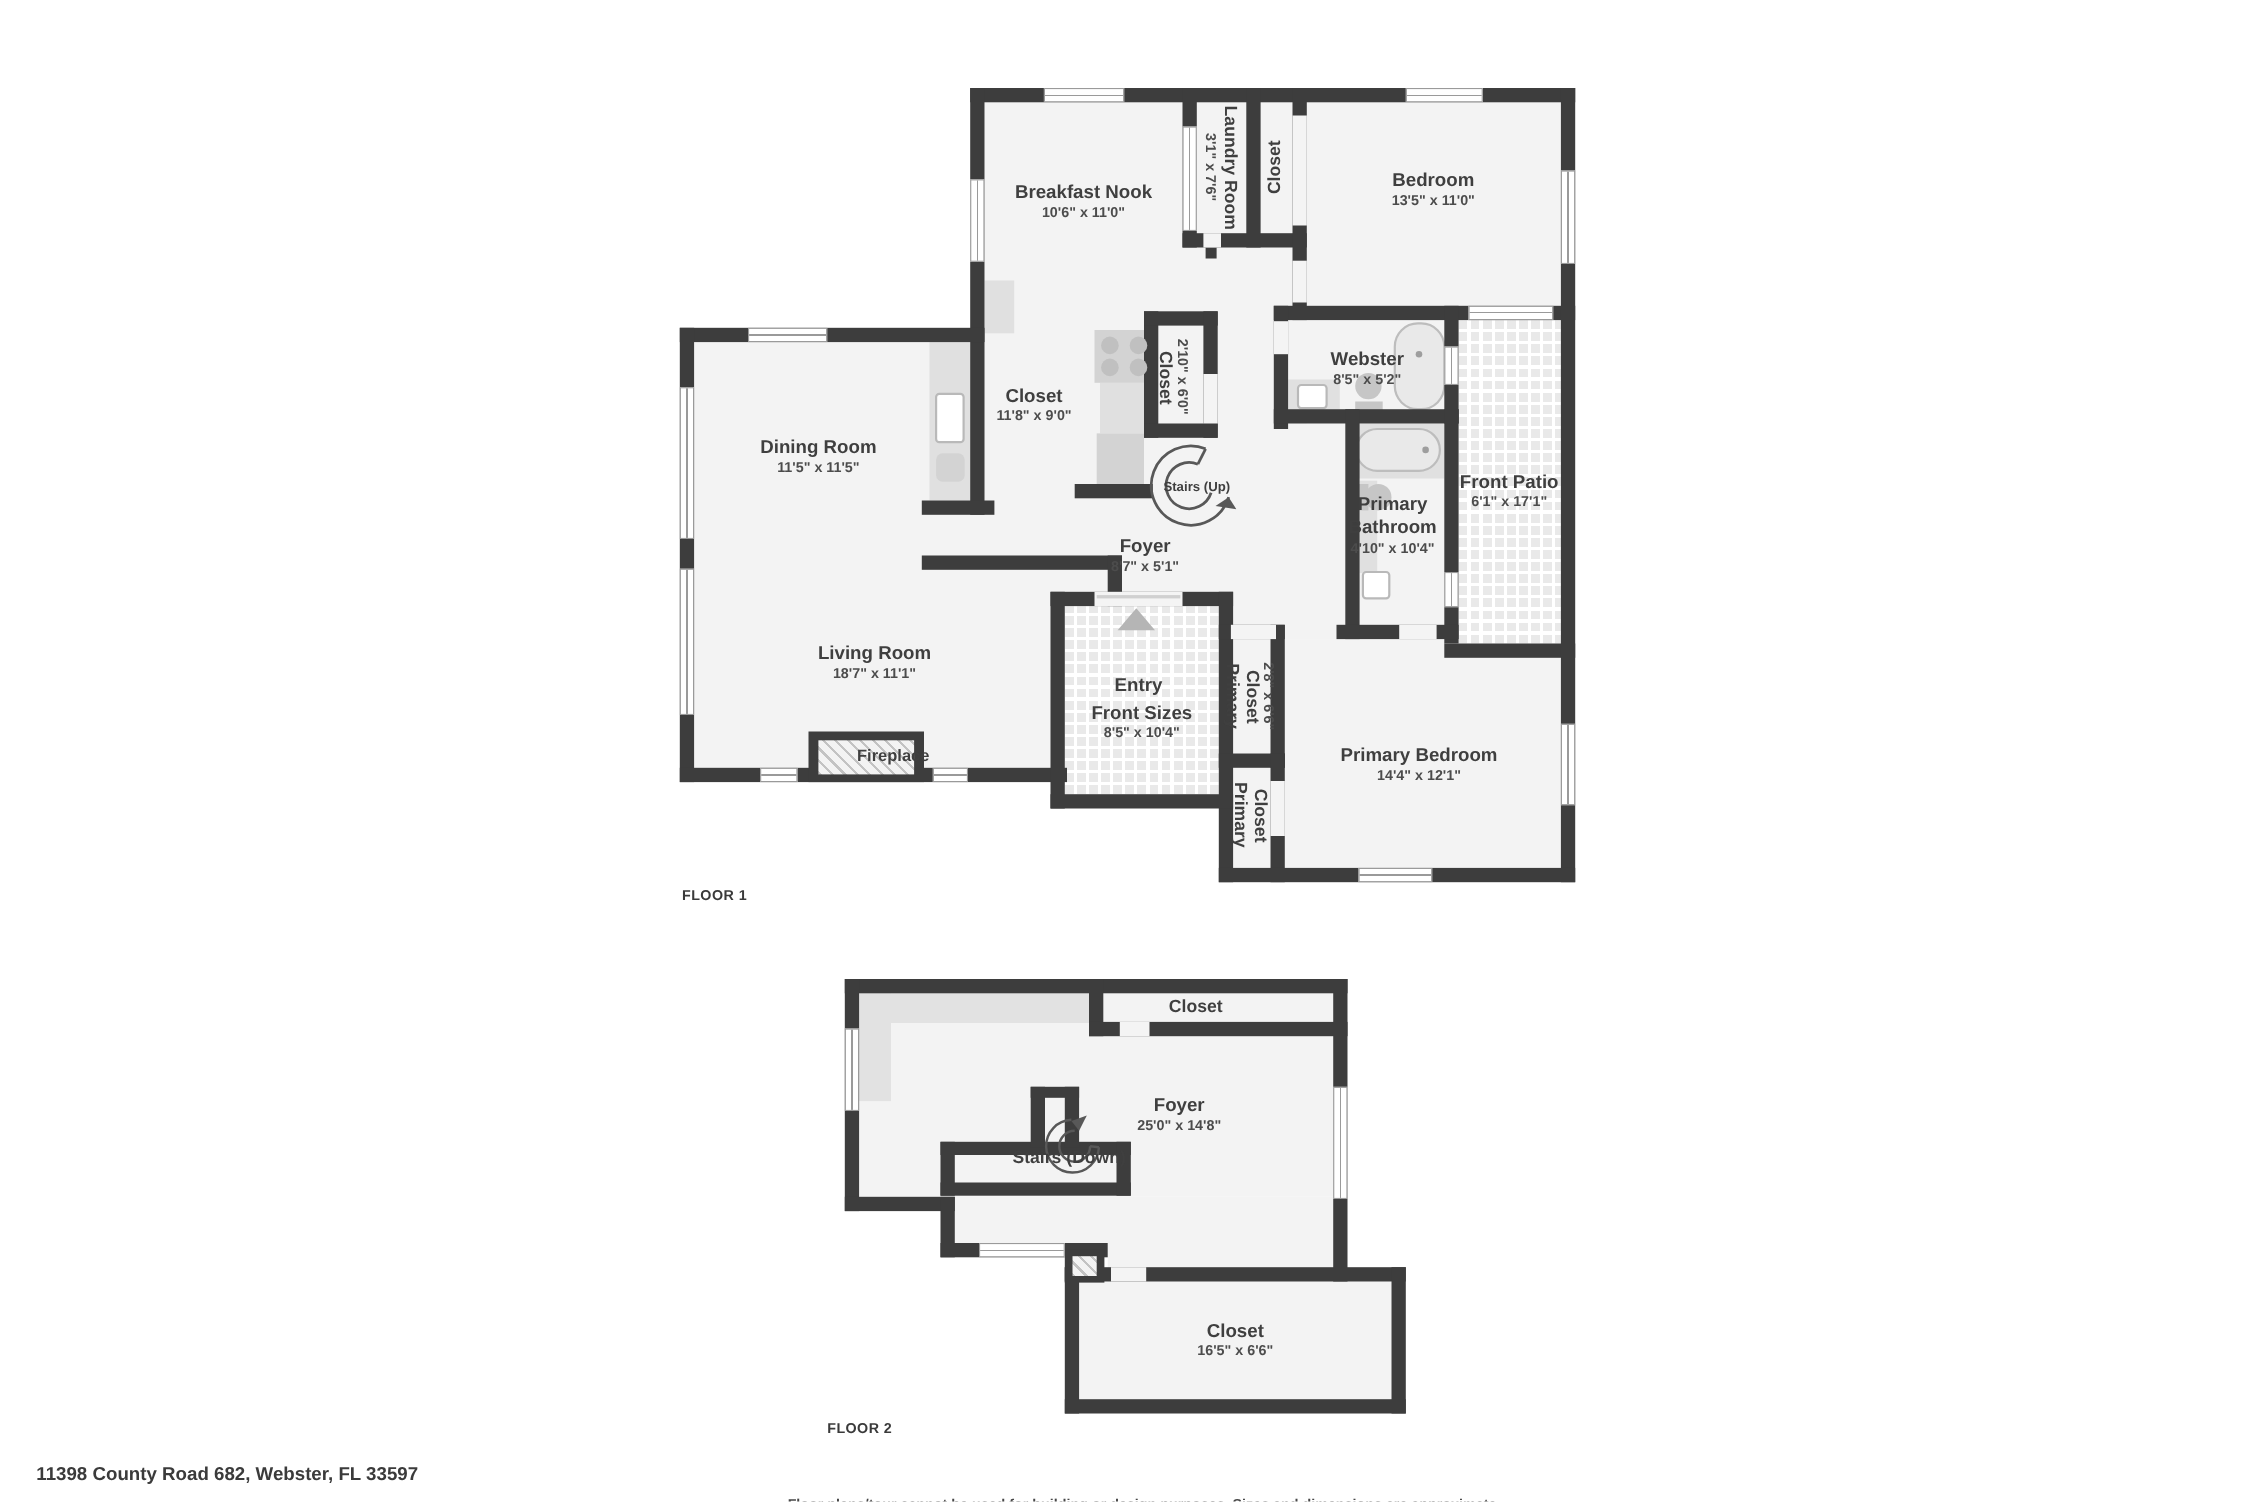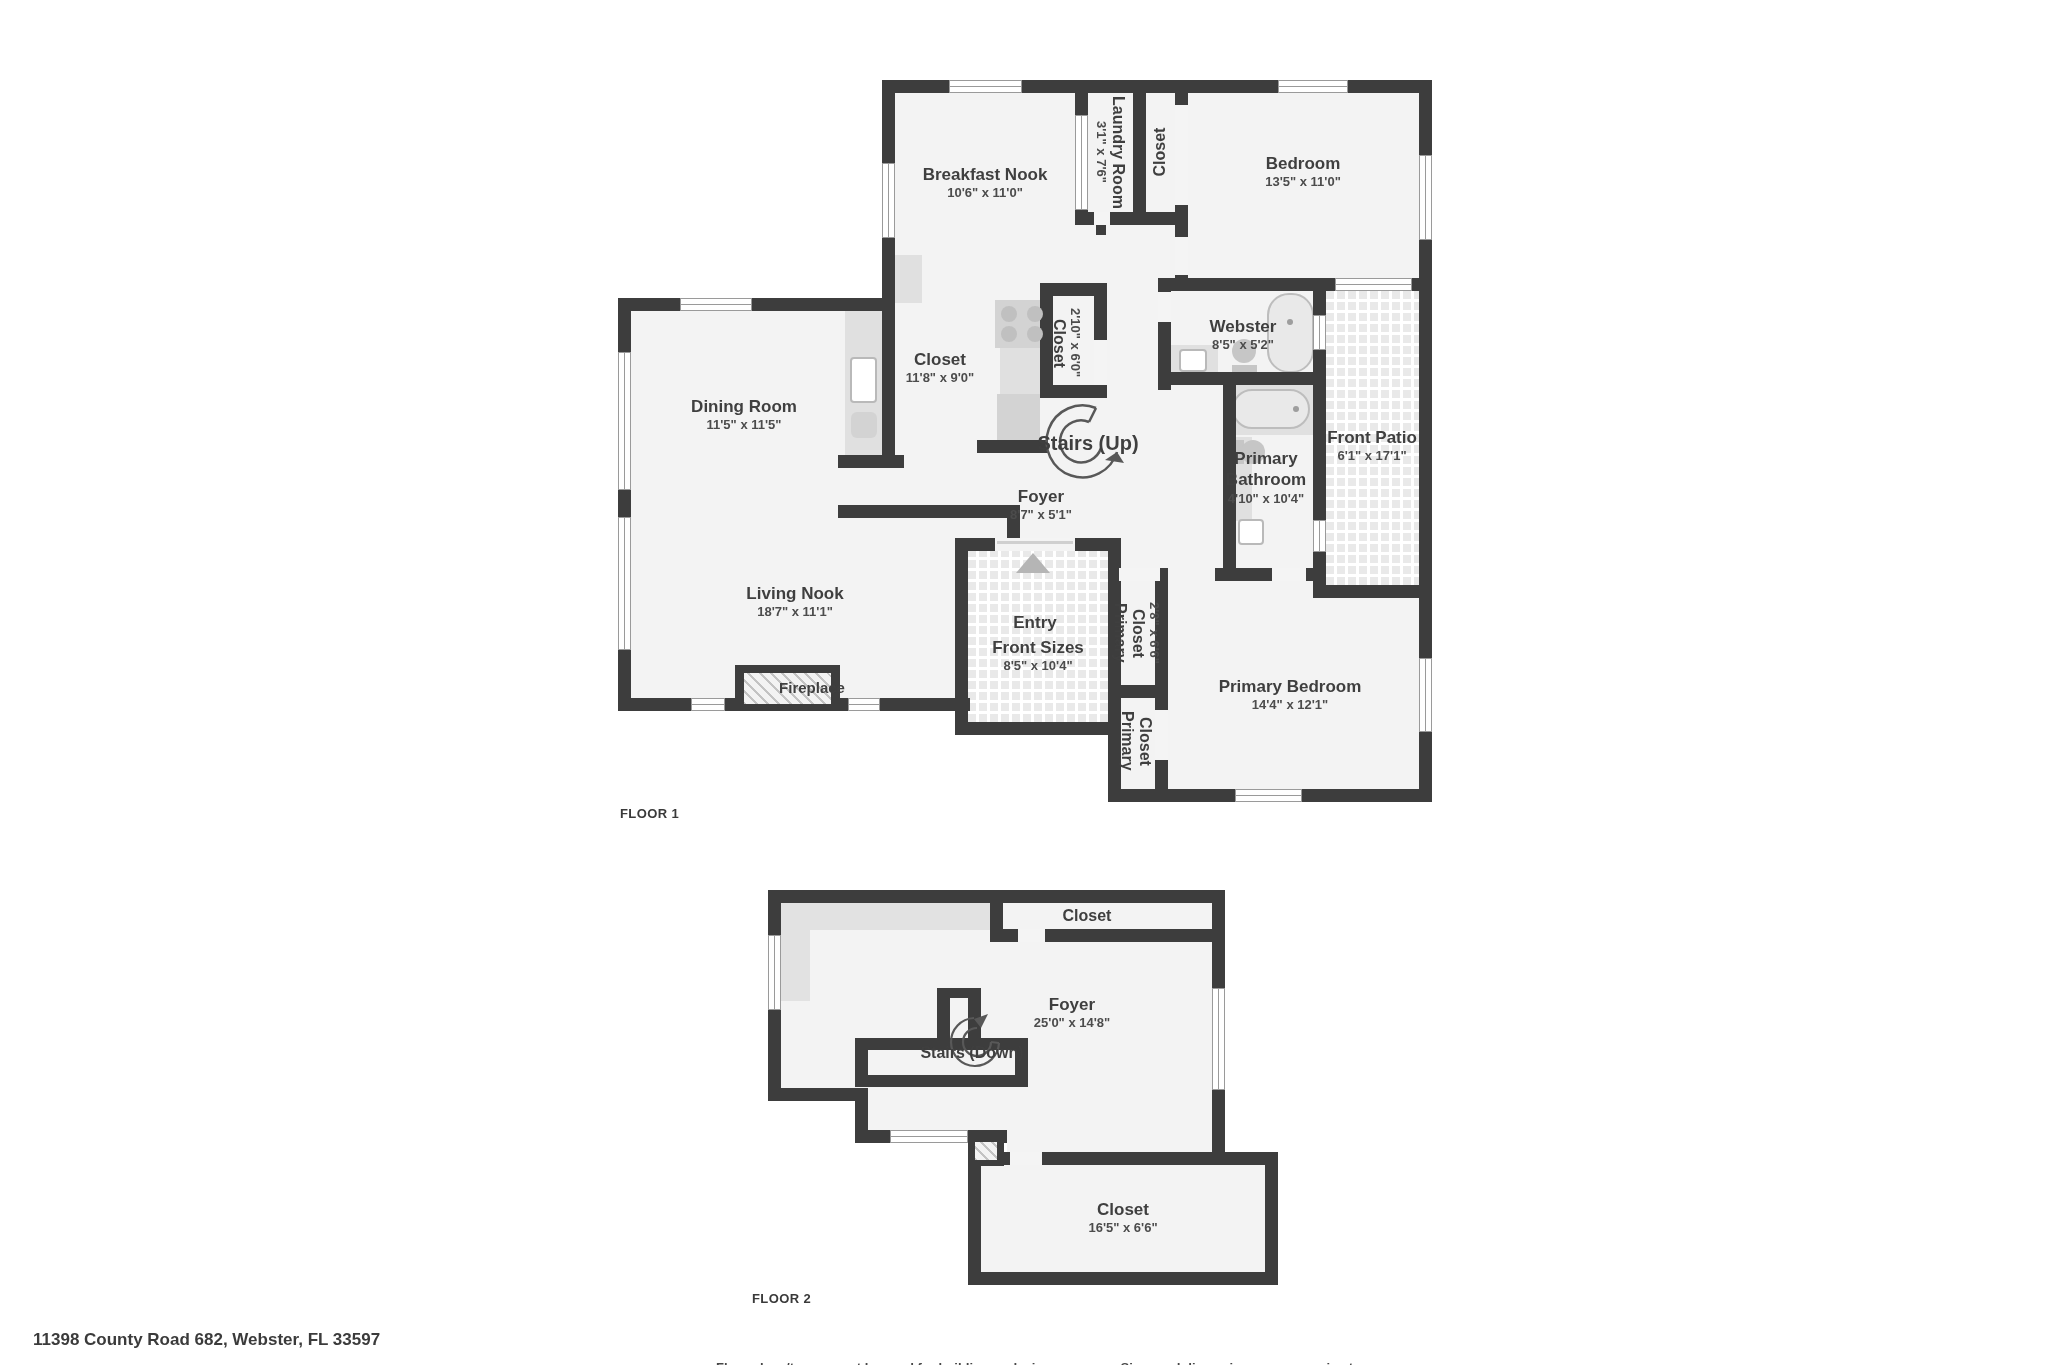--- a/index.html
+++ b/index.html
@@ -227,36 +227,36 @@
   </div>
   <div class="vlbl vlr" style="left:1066px;top:343px;height:150px">
     <span class="nm">Closet</span>
     <span class="dm">2'10" x 6'0"</span>
   </div>
   <div class="lbl" style="left:1243px;top:335px">
     <span class="nm">Webster</span>
     <span class="dm">8'5" x 5'2"</span>
   </div>
   <div class="lbl" style="left:1088px;top:443px">
-    <span class="nm" style="font-size:20px">Stairs (Up)</span>
+    <span class="nm" style="font-size:12px">Stairs (Up)</span>
   </div>
   <div class="lbl" style="left:1266px;top:477px">
     <span class="nm" style="white-space:normal;width:112px">Primary Bathroom</span>
     <span class="dm">4'10" x 10'4"</span>
   </div>
   <div class="lbl" style="left:1372px;top:446px">
     <span class="nm">Front Patio</span>
     <span class="dm">6'1" x 17'1"</span>
   </div>
   <div class="lbl" style="left:1041px;top:505px">
     <span class="nm">Foyer</span>
     <span class="dm">8'7" x 5'1"</span>
   </div>
   <div class="lbl" style="left:795px;top:602px">
-    <span class="nm">Living Nook</span>
+    <span class="nm">Living Room</span>
     <span class="dm">18'7" x 11'1"</span>
   </div>
   <div class="lbl" style="left:1035px;top:623px">
     <span class="nm">Entry</span>
   </div>
   <div class="lbl" style="left:1038px;top:656px">
     <span class="nm">Front Sizes</span>
     <span class="dm">8'5" x 10'4"</span>
   </div>
   <div class="lbl" style="left:812px;top:688px">

